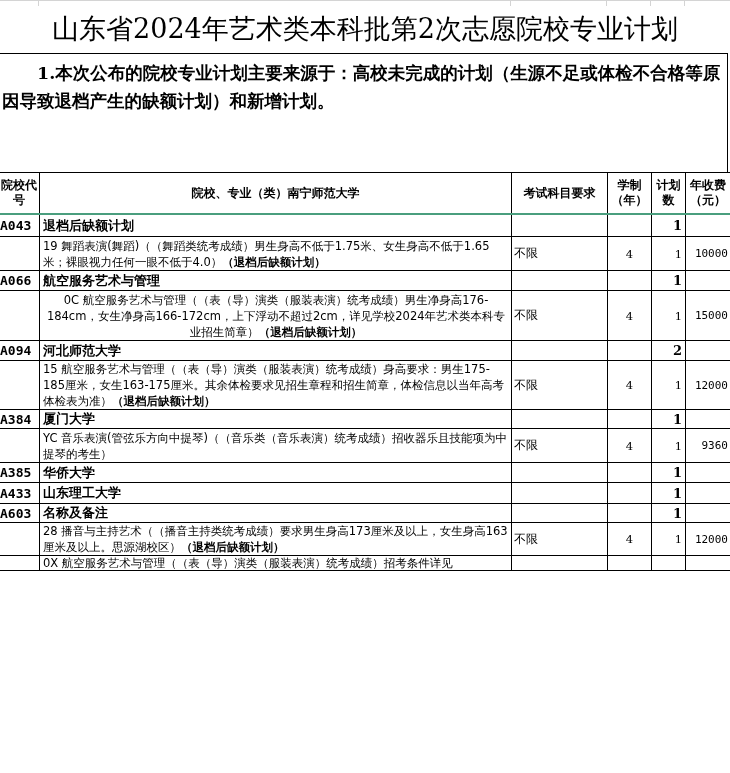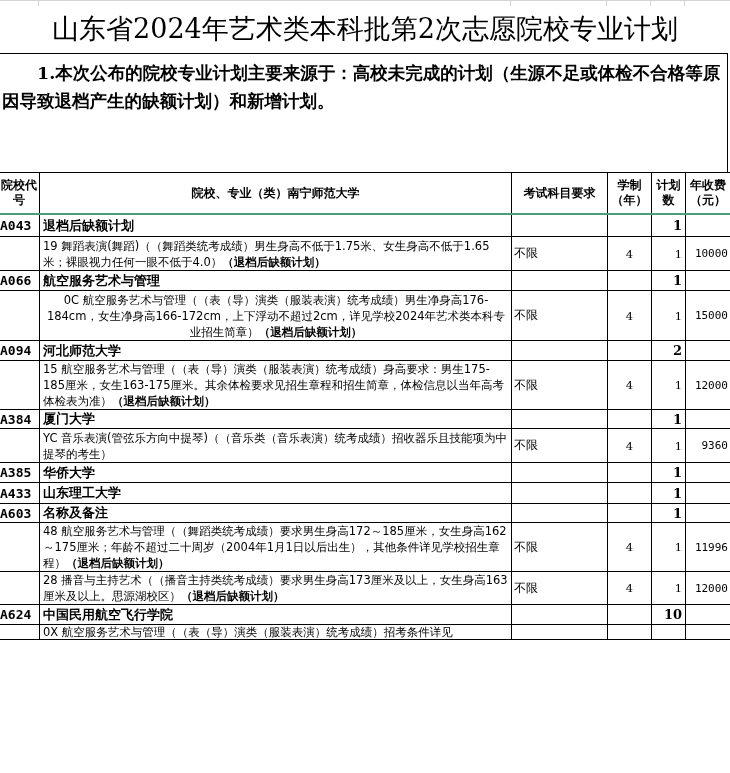--- a/index.html
+++ b/index.html
@@ -152,42 +152,26 @@
       </tr>
       <tr class="school">
         <td class="code" style="height: 18px;">A603</td>
         <td class="sname" style="height: 18px;">名称及备注</td>
         <td style="height: 18px;"></td>
         <td style="height: 18px;"></td>
         <td class="plan-total" style="height: 18px;">1</td>
         <td style="height: 18px;"></td>
       </tr>
       <tr>
-        <td style="height: 48px;"></td>
-        <td class="desc" style="height: 48px;"><span>48 航空服务艺术与管理（（舞蹈类统考成绩）要求男生身高172～185厘米，女生身高162～175厘米；年龄不超过二十周岁（2004年1月1日以后出生），其他条件详见学校招生章程）</span><span class="tag">（退档后缺额计划）</span></td>
-        <td class="subj" style="height: 48px;">不限</td>
-        <td class="num" style="height: 48px;">4</td>
-        <td class="rnum" style="height: 48px;">1</td>
-        <td class="fee" style="height: 48px;">11996</td>
-      </tr>
-      <tr>
         <td style="height: 32px;"></td>
         <td class="desc" style="height: 32px;"><span>28 播音与主持艺术（（播音主持类统考成绩）要求男生身高173厘米及以上，女生身高163厘米及以上。思源湖校区）</span><span class="tag">（退档后缺额计划）</span></td>
         <td class="subj" style="height: 32px;">不限</td>
         <td class="num" style="height: 32px;">4</td>
         <td class="rnum" style="height: 32px;">1</td>
         <td class="fee" style="height: 32px;">12000</td>
-      </tr>
-      <tr class="school">
-        <td class="code" style="height: 19px;">A624</td>
-        <td class="sname" style="height: 19px;">中国民用航空飞行学院</td>
-        <td style="height: 19px;"></td>
-        <td style="height: 19px;"></td>
-        <td class="plan-total" style="height: 19px;">10</td>
-        <td style="height: 19px;"></td>
       </tr>
       <tr>
         <td style="height: 9px;"></td>
         <td class="desc" style="height: 9px; vertical-align: top; line-height: 14px;"><span>0X 航空服务艺术与管理（（表（导）演类（服装表演）统考成绩）招考条件详见</span><span class="tag"></span></td>
         <td class="subj" style="height: 9px;"></td>
         <td class="num" style="height: 9px;"></td>
         <td class="rnum" style="height: 9px;"></td>
         <td class="fee" style="height: 9px;"></td>
       </tr>
     </tbody>

